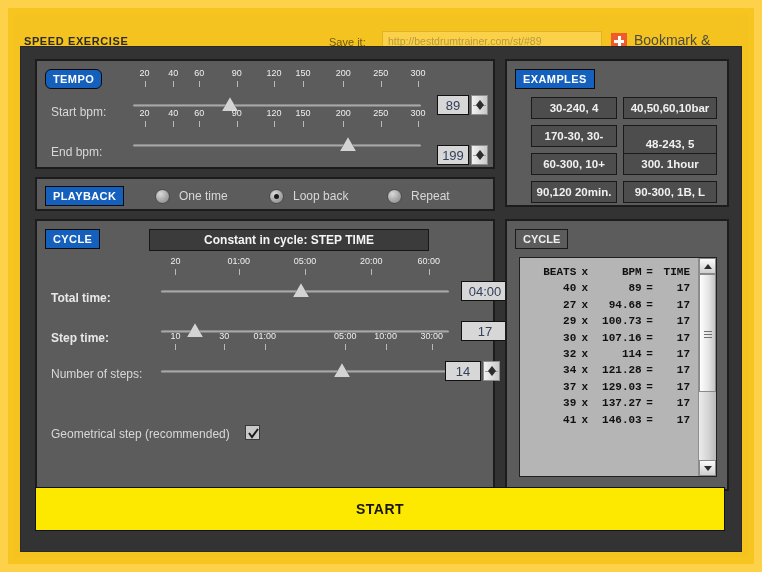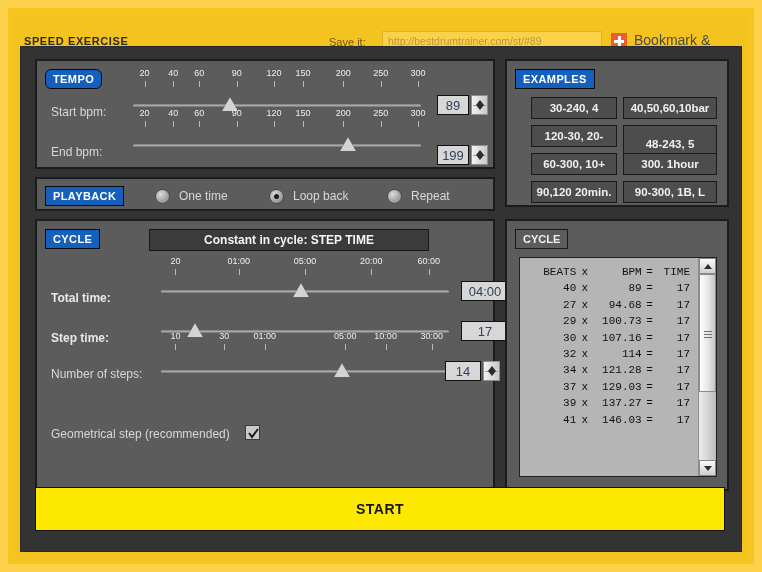--- a/index.html
+++ b/index.html
@@ -76,21 +76,21 @@
 
   .constbar{position:absolute;background:#3b3b3b;border:1px solid #171717;color:#f4f4f4;
      font-size:12px;font-weight:bold;text-align:center;box-sizing:border-box;
      display:flex;align-items:center;justify-content:center;}
 
   .chk{position:absolute;width:15px;height:15px;background:#c9c9c9;border:1px solid #3a3a3a;box-sizing:border-box;}
   .chk svg{position:absolute;left:1px;top:1px;}
 
   
   .listbox{position:absolute;background:#b5b5b5;border:1px solid #202020;box-sizing:border-box;overflow:hidden;}
-  .listinner{position:absolute;left:0;top:6px;right:18px;font-family:"Liberation Mono", monospace;font-size:11px;color:#101010;}
+  .listinner{position:absolute;left:0;top:6px;right:18px;font-family:"Liberation Mono", monospace;font-size:11px;color:#101010;font-weight:bold;}
   .lrow{display:flex;justify-content:flex-end;padding:0 8px;line-height:16.4px;white-space:pre;}
   .c-beats{width:62px;text-align:right;}
   .c-x{width:22px;text-align:center;}
   .c-bpm{width:62px;text-align:right;}
   .c-eq{width:20px;text-align:center;}
   .c-time{width:42px;text-align:right;}
 
   .sbar{position:absolute;right:0;top:0;bottom:0;width:17px;background:#c8c8c8;border-left:1px solid #8d8d8d;}
   .sb-btn{position:absolute;left:0;width:17px;height:16px;
      background:linear-gradient(to bottom,#fbfbfb,#cfcfcf);border:1px solid #8a8a8a;box-sizing:border-box;}
@@ -193,21 +193,21 @@
         <span class="ar up"></span>
           <span class="mid"></span>
           <span class="ar dn"></span>
       </div>
     </div>
 
     <div class="panel" style="left:484px;top:12px;width:224px;height:148px;">
       <div class="tag" style="left:8px;top:8px;">EXAMPLES</div>
       <div class="exbtn" style="left:24px;top:36px;width:86px;height:22px;">30-240, 4</div>
       <div class="exbtn" style="left:116px;top:36px;width:94px;height:22px;">40,50,60,10bar</div>
-      <div class="exbtn" style="left:24px;top:64px;width:86px;height:22px;">120-30, 20-</div>
+      <div class="exbtn" style="left:24px;top:64px;width:86px;height:22px;">170-30, 30-</div>
       <div class="exbtn" style="left:116px;top:64px;width:94px;height:38px;">48-243, 5</div>
       <div class="exbtn" style="left:24px;top:92px;width:86px;height:22px;">60-300, 10+</div>
       <div class="exbtn" style="left:116px;top:92px;width:94px;height:22px;">300. 1hour</div>
       <div class="exbtn" style="left:24px;top:120px;width:86px;height:22px;">90,120 20min.</div>
       <div class="exbtn" style="left:116px;top:120px;width:94px;height:22px;">90-300, 1B, L</div>
     </div>
 
     <div class="panel" style="left:14px;top:130px;width:460px;height:34px;">
       <div class="tag" style="left:8px;top:7px;">PLAYBACK</div>
       <div class="radio" style="left:118px;top:10px;"></div>

